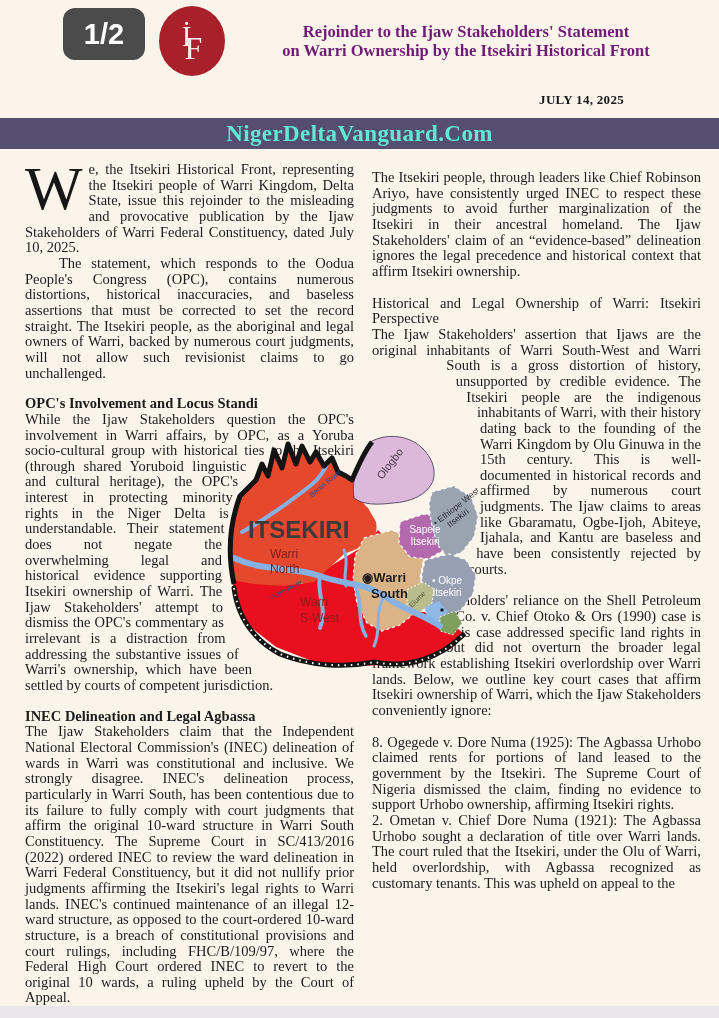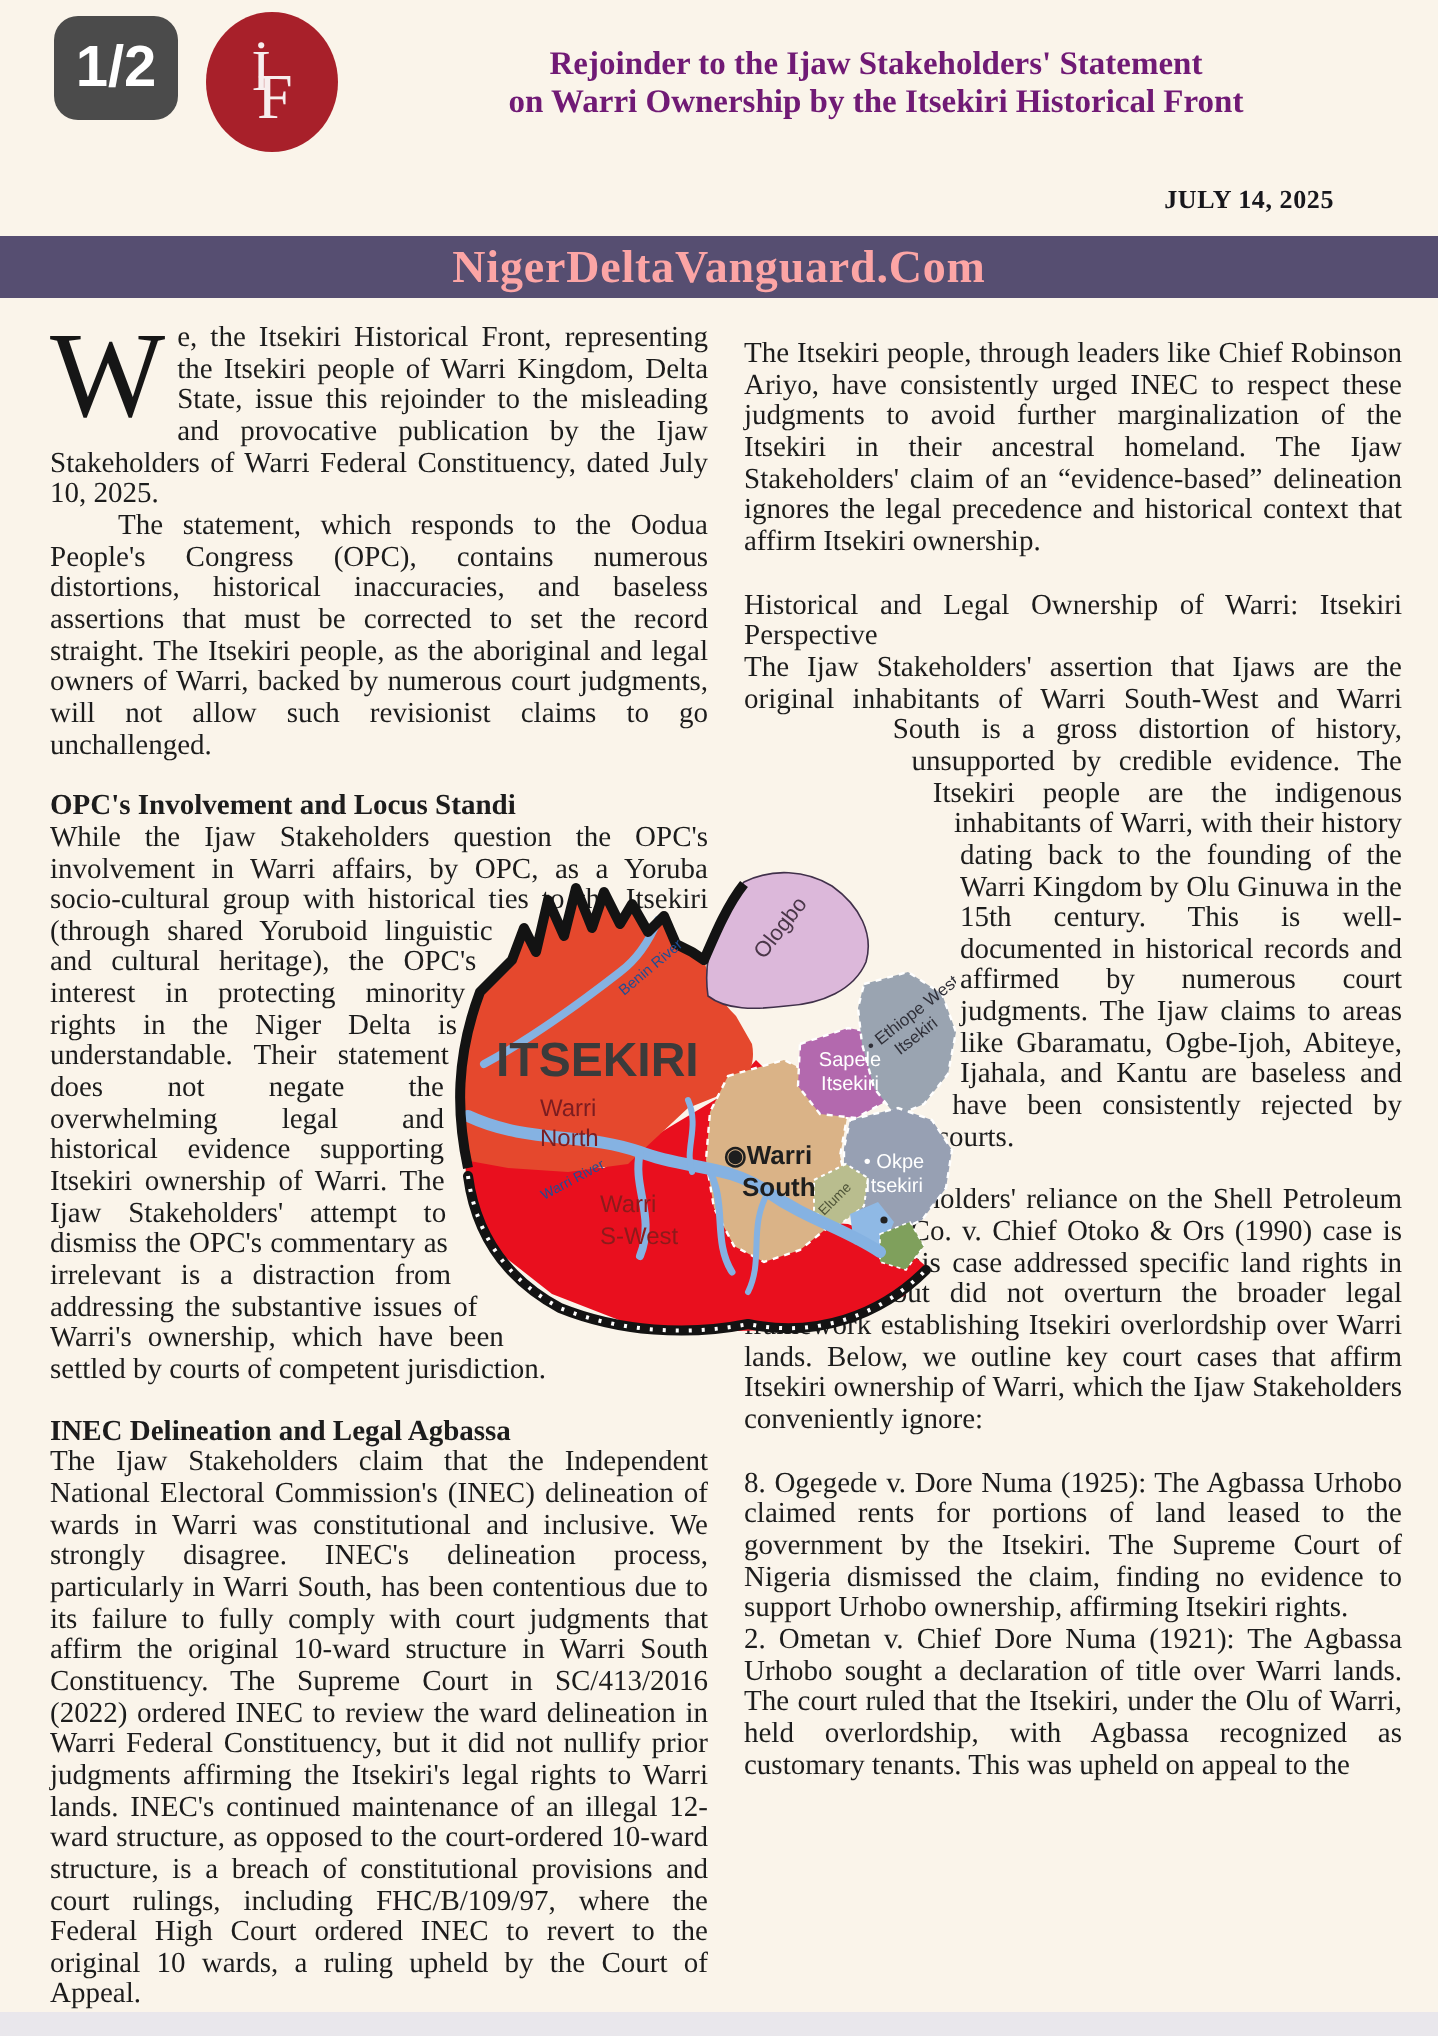--- a/index.html
+++ b/index.html
@@ -1,31 +1,31 @@
 <!DOCTYPE html>
 <html><head>
 <meta charset="utf-8">
 <style>
   html,body{margin:0;padding:0;background:#d8d5da;}
   .page{position:relative;width:719px;height:1018px;background:#faf4ea;overflow:hidden;
         font-family:"Liberation Serif",serif;color:#1c1c1c;}
   
   .header-top{display:flex;align-items:flex-start;gap:8px;padding:6px 20px 0 27px;height:80px;}
-  .page-badge{width:62px;height:52px;background:#4b4b4b;border-radius:12px;color:#fff;
+  .page-badge{width:82px;height:52px;background:#4b4b4b;border-radius:12px;color:#fff;
               font-family:"Liberation Sans",sans-serif;font-weight:bold;font-size:29px;
-              display:flex;align-items:center;justify-content:center;margin-top:2px;flex:0 0 auto;}
+              display:flex;align-items:center;justify-content:center;margin-top:2px;flex:0 0 auto;margin-left:36px;}
   .logo{width:66px;height:70px;background:#a8202a;border-radius:50%;flex:0 0 auto;
         display:flex;align-items:center;justify-content:center;color:#f7eeee;margin-left:6px;}
   .logo .logo-i{font-size:29px;line-height:1;position:relative;top:-5px;}
   .logo .logo-f{font-size:32px;line-height:1;position:relative;top:7px;margin-left:-7px;}
   .title{flex:1;text-align:center;padding-top:16px;color:#701a75;font-weight:bold;
          font-size:16.5px;line-height:1.18;}
-  .date-row{text-align:right;padding-right:52px;font-weight:bold;font-size:13px;
+  .date-row{text-align:right;padding-right:95px;font-weight:bold;font-size:13px;
             letter-spacing:.3px;margin-top:6px;color:#17171c;}
-  .banner{margin-top:10px;height:31px;background:#564e71;color:#fca5a5;font-weight:bold;
+  .banner{margin-top:10px;height:31px;background:#564e71;color:#5eead4;font-weight:bold;
           font-size:23px;display:flex;align-items:center;justify-content:center;letter-spacing:.4px;}
   
   .col{position:absolute;top:162px;width:329px;font-size:14.5px;line-height:1.08;
        text-align:justify;}
   .col-left{left:25px;}
   .col-right{left:372px;}
   .para{margin:0;}
   .para.indent{text-indent:34px;}
   .heading{margin:15px 0 0;font-size:14.5px;font-weight:bold;}
   .heading.plain{font-weight:normal;margin-top:16px;}

